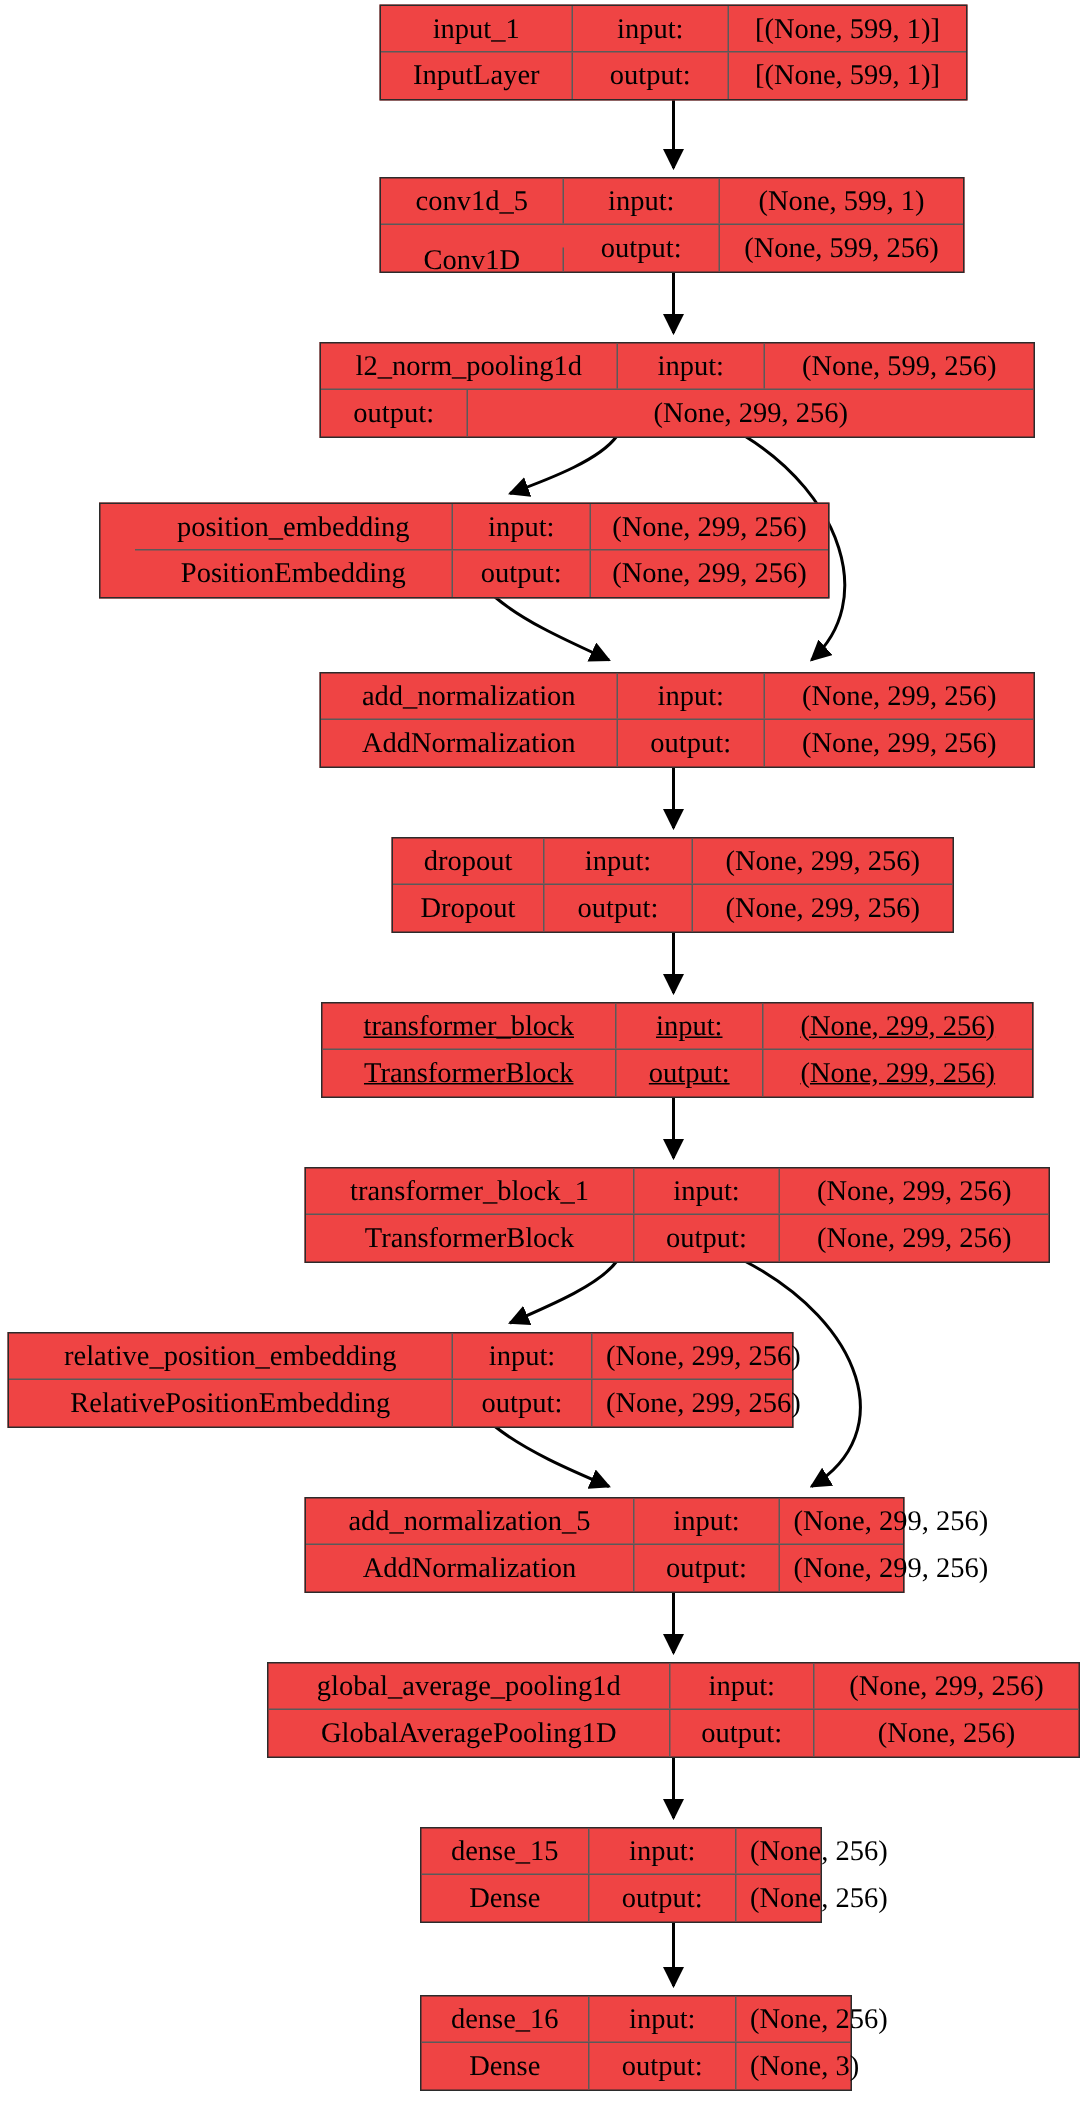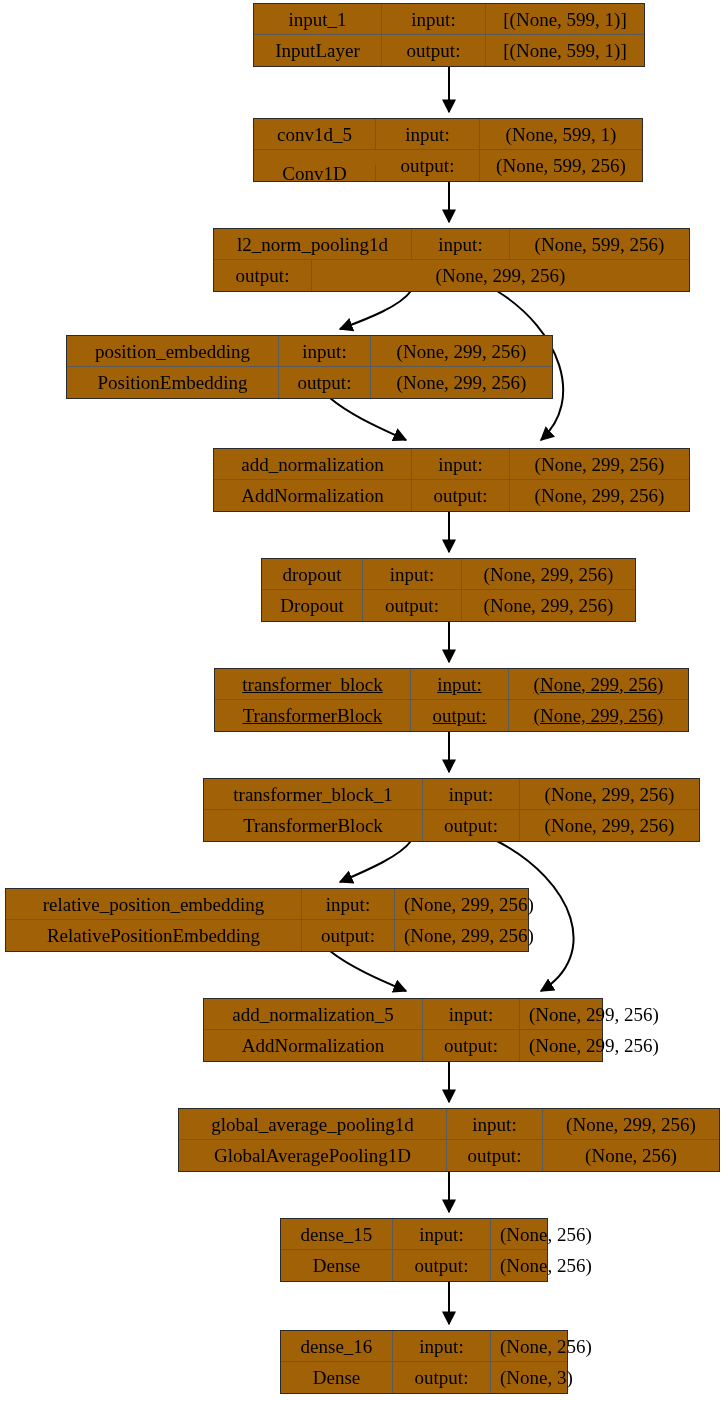--- a/index.html
+++ b/index.html
@@ -1,21 +1,21 @@
 <!DOCTYPE html>
 <html><head>
 <meta charset="utf-8">
 <style>
   html,body{margin:0;padding:0;background:#ffffff;}
   body{width:725px;height:1401px;position:relative;overflow:hidden;
        font-family:"Liberation Serif","DejaVu Serif",serif;}
   #graph{position:absolute;left:0;top:0;width:725px;height:1401px;}
   #edges{position:absolute;left:0;top:0;width:725px;height:1401px;pointer-events:none;}
 
-  .node{position:absolute;border:1.6px solid #2b2b2b;background:#a16207;
+  .node{position:absolute;border:1.6px solid #2b2b2b;background:#ef4444;
         box-sizing:border-box;}
   .row{display:flex;box-sizing:border-box;height:31px;}
   .row.top{border-bottom:1.6px solid #5a5a5a;}
   .cell{display:flex;align-items:center;justify-content:center;
         box-sizing:border-box;font-size:19px;color:#000000;
         line-height:1;white-space:nowrap;padding:0 9px;}
   .c-name{border-right:1.6px solid #5a5a5a;}
   .c-io{border-right:1.6px solid #5a5a5a;}
   .c-shape{flex:1 1 auto;}
 </style>
@@ -89,21 +89,21 @@
         <div class="row top">
           <div class="cell c-name" style="width: 198px; flex: 0 0 198px;">l2_norm_pooling1d</div>
           <div class="cell c-io" style="width: 98px; flex: 0 0 98px;">input:</div>
           <div class="cell c-shape">(None, 599, 256)</div>
         </div>
         <div class="row bottom">
           <div class="cell c-io" style="width: 98px; flex: 0 0 98px;">output:</div>
           <div class="cell c-shape">(None, 299, 256)</div>
         </div>
       </div>
-      <div class="node" style="left: 66px; top: 335px; width: 487px;">
+      <div class="node" style="left: 66px; top: 335px; width: 487px; padding-left: 23px;">
         <div class="row top">
           <div class="cell c-name" style="width: 212px; flex: 0 0 212px;">position_embedding</div>
           <div class="cell c-io" style="width: 92px; flex: 0 0 92px;">input:</div>
           <div class="cell c-shape">(None, 299, 256)</div>
         </div>
         <div class="row bottom">
           <div class="cell c-name" style="width: 212px; flex: 0 0 212px; text-align: right;">PositionEmbedding</div>
           <div class="cell c-io" style="width: 92px; flex: 0 0 92px;">output:</div>
           <div class="cell c-shape">(None, 299, 256)</div>
         </div>

